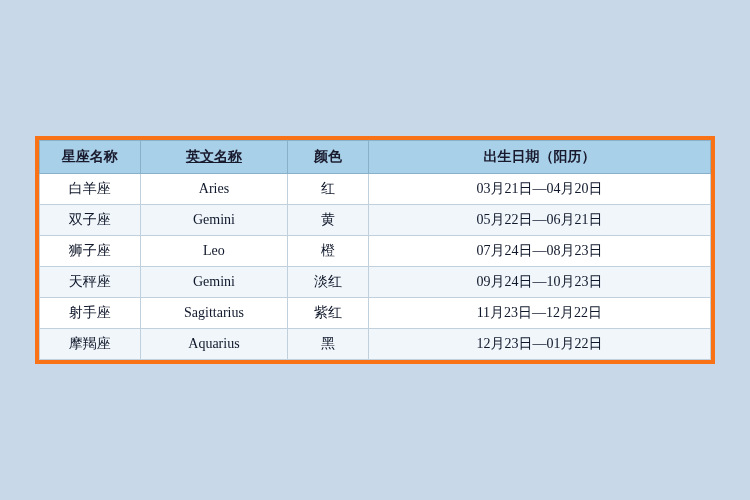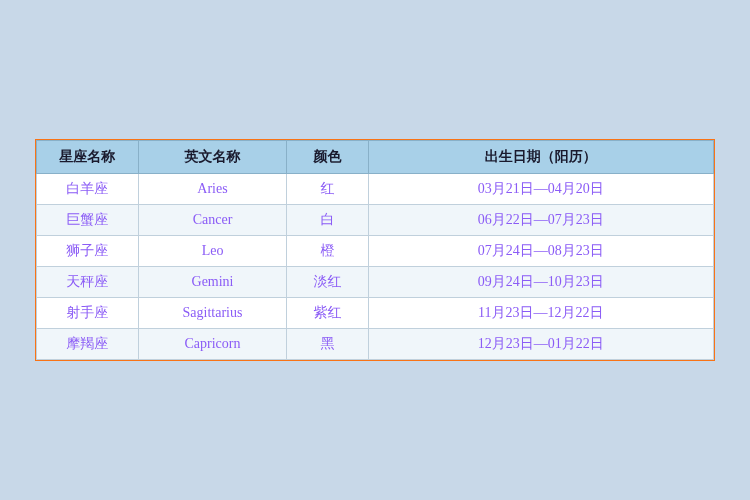--- a/index.html
+++ b/index.html
@@ -8,49 +8,49 @@
       height: 500px;
       background-color: #c8d8e8;
       display: flex;
       align-items: center;
       justify-content: center;
       font-family: 'SimSun', '宋体', serif;
       font-size: 14px;
     }
     .table-container {
       background: #ffffff;
-      border: 1px solid #f97316;
+      border: 4px solid #f97316;
       width: 680px;
     }
     table {
       width: 100%;
       border-collapse: collapse;
     }
     thead tr th {
       background-color: #a8d0e8;
       border: 1px solid #88b0c8;
       padding: 7px 10px;
       text-align: center;
       font-weight: bold;
       color: #1a1a2e;
       font-size: 14px;
     }
     tbody tr td {
       border: 1px solid #c0d0dc;
       padding: 6px 10px;
       text-align: center;
-      color: #8b5cf6;
+      color: #0f172a;
       font-size: 14px;
       background-color: #ffffff;
     }
     tbody tr:nth-child(even) td {
       background-color: #f0f6fa;
     }
     .col-name { width: 15%; }
-    .col-en { width: 22%; }
+    .col-en { width: 22%; text-decoration: underline; }
     .col-color { width: 12%; }
     .col-date { width: 51%; }
   </style>
 </head>
 <body>
 
 <div class="table-container">
   <table>
     <thead>
       <tr>
@@ -61,24 +61,24 @@
       </tr>
     </thead>
     <tbody id="table-body">
     <tr>
           <td>白羊座</td>
           <td>Aries</td>
           <td>红</td>
           <td>03月21日—04月20日</td>
         </tr>
         <tr>
-          <td>巨蟹座</td>
-          <td>Cancer</td>
-          <td>白</td>
-          <td>06月22日—07月23日</td>
+          <td>双子座</td>
+          <td>Gemini</td>
+          <td>黄</td>
+          <td>05月22日—06月21日</td>
         </tr>
         <tr>
           <td>狮子座</td>
           <td>Leo</td>
           <td>橙</td>
           <td>07月24日—08月23日</td>
         </tr>
         <tr>
           <td>天秤座</td>
           <td>Gemini</td>
@@ -86,19 +86,19 @@
           <td>09月24日—10月23日</td>
         </tr>
         <tr>
           <td>射手座</td>
           <td>Sagittarius</td>
           <td>紫红</td>
           <td>11月23日—12月22日</td>
         </tr>
         <tr>
           <td>摩羯座</td>
-          <td>Capricorn</td>
+          <td>Aquarius</td>
           <td>黑</td>
           <td>12月23日—01月22日</td>
         </tr>
       </tbody>
   </table>
 </div>
 
 </body></html>

